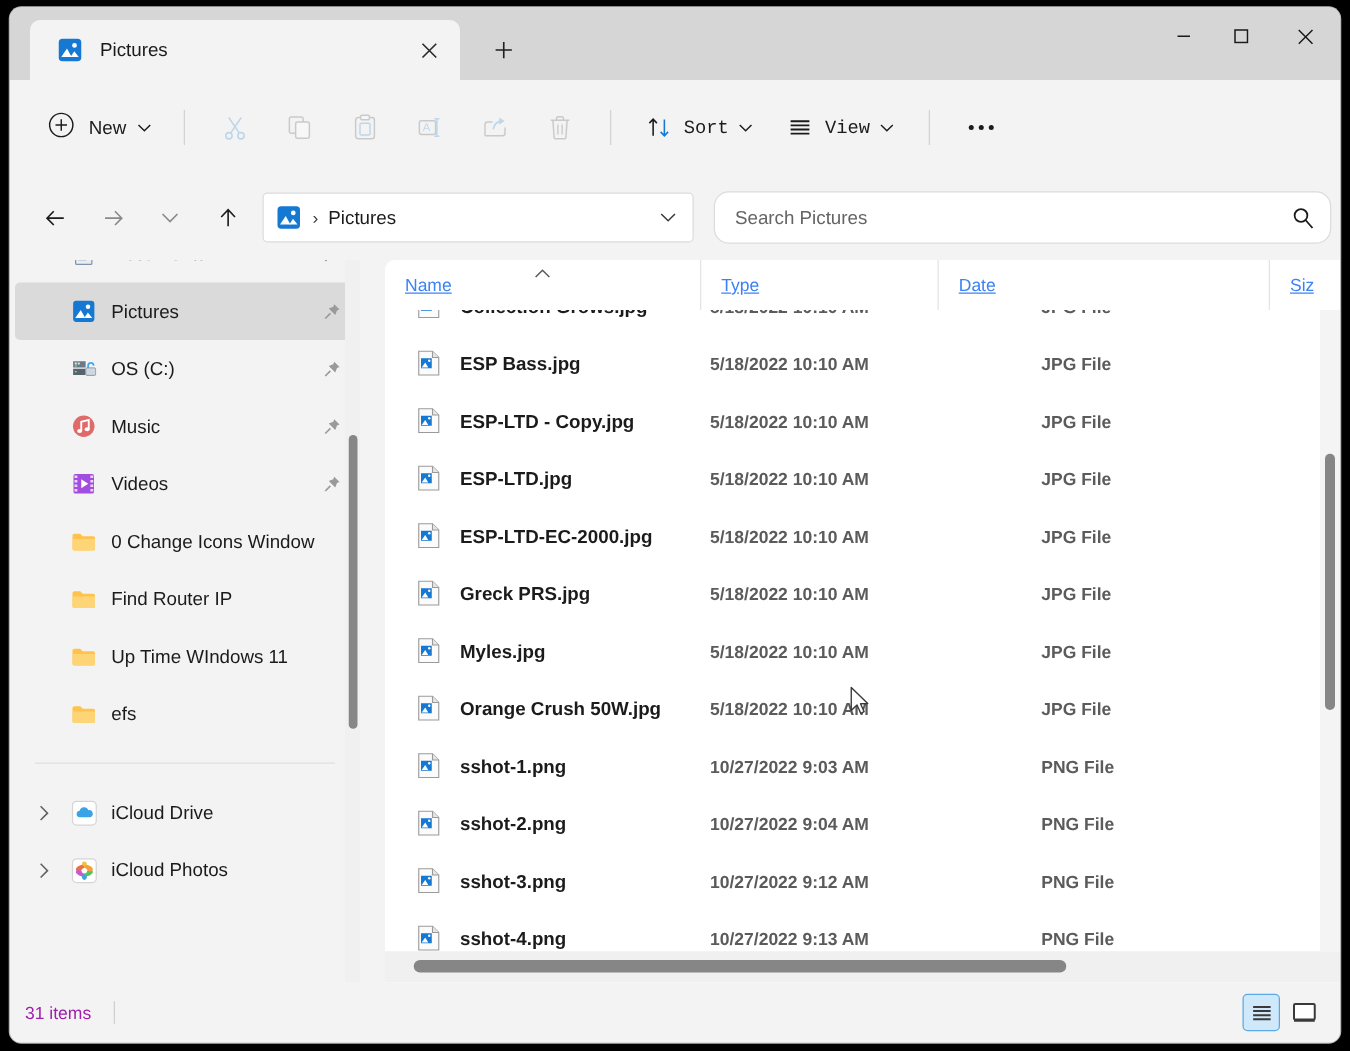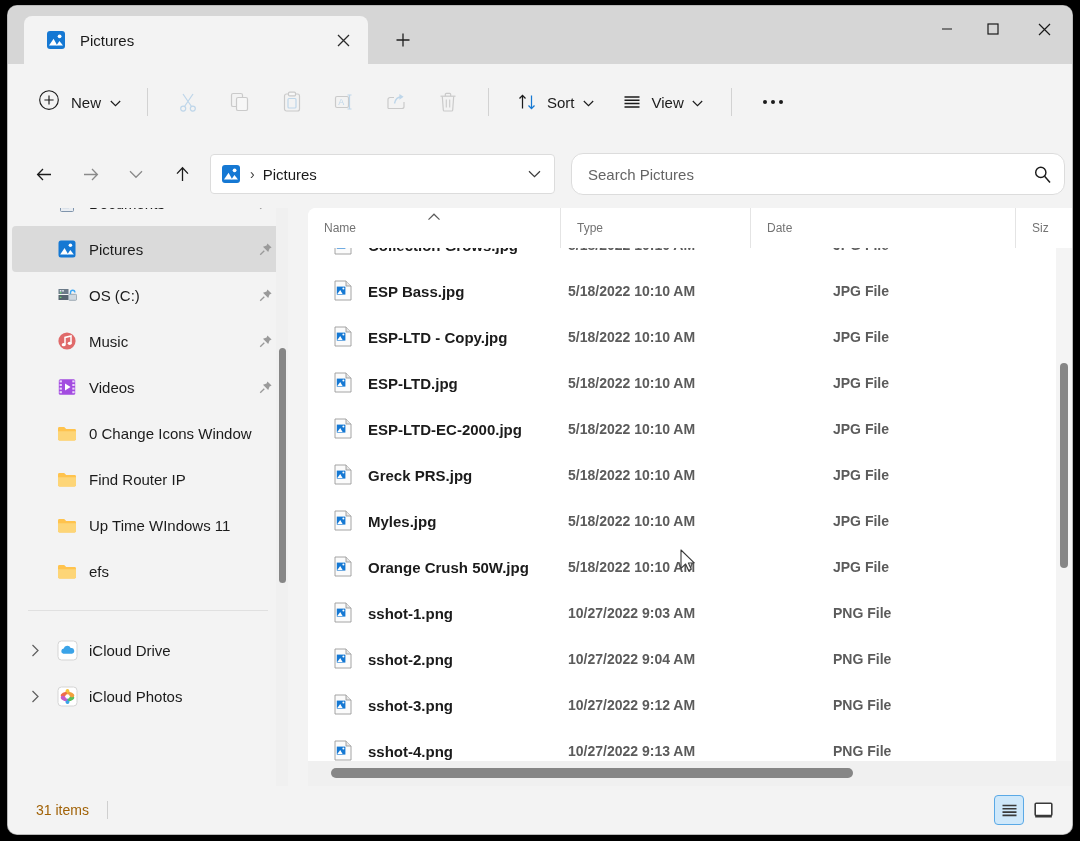--- a/index.html
+++ b/index.html
@@ -133,20 +133,21 @@
   }
   .cmd-icon.disabled { opacity: 0.34; }
   .cmd-text {
     display: flex;
     align-items: center;
     height: 38px;
     padding: 0 11px;
     border-radius: 5px;
     color: #1b1b1b;
     margin: 0 3px;
+    font-family: Liberation Mono, monospace;
   }
   .cmd-text .ico { margin-right: 10px; display: flex; }
   .cmd-text .lbl { font-size: 15px; margin-right: 8px; }
   .cmd-more {
     width: 42px; height: 38px;
     display: flex;
     align-items: center;
     justify-content: center;
     border-radius: 5px;
     margin-left: 6px;
@@ -329,23 +330,24 @@
     z-index: 4;
     display: flex;
     align-items: flex-end;
   }
   .col {
     position: relative;
     height: 40px;
     box-sizing: border-box;
     display: flex;
     align-items: center;
-    font-size: 12px;
-    color: #737373;
+    font-size: 14px;
+    color: #3b82f6;
     padding-left: 16px;
+    text-decoration: underline;
   }
   .col + .col { border-left: 1px solid #e4e4e4; }
   .col .sortcaret {
     position: absolute;
     left: 50%;
     top: 2px;
     transform: translateX(-50%);
     color: #5a5a5a;
   }
   #col-name { width: 252px; }
@@ -417,22 +419,22 @@
   #statusbar {
     position: absolute;
     left: 0; bottom: 0;
     width: 1064px; height: 48px;
     background: #f3f3f3;
     display: flex;
     align-items: center;
   }
   #statustext {
     font-size: 14px;
-    color: #a16207;
-    margin-left: 28px;
+    color: #a21caf;
+    margin-left: 12px;
   }
   #statusdiv {
     width: 1px; height: 18px;
     background: #cfcfcf;
     margin-left: 18px;
   }
   #viewtoggles {
     position: absolute;
     right: 14px;
     display: flex;

